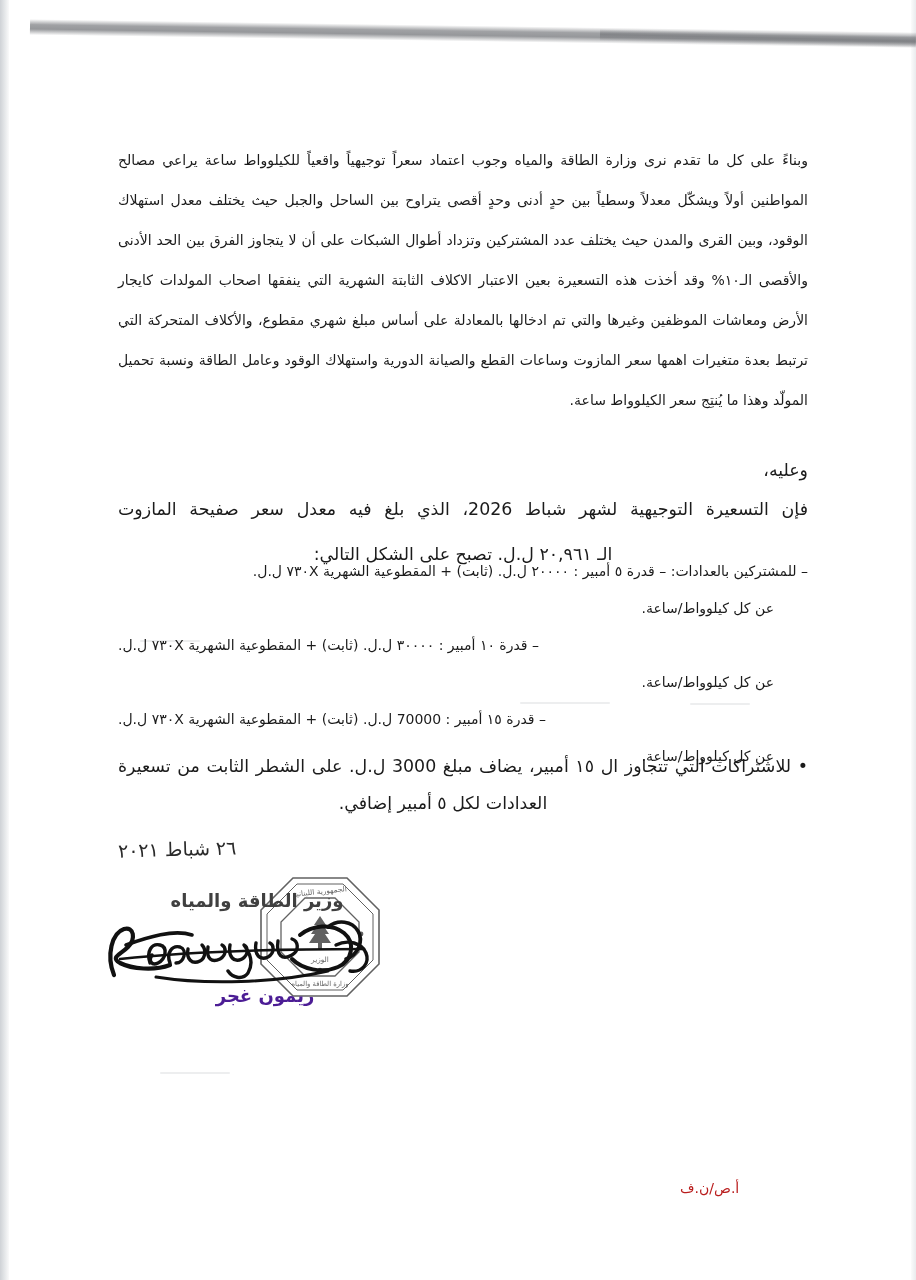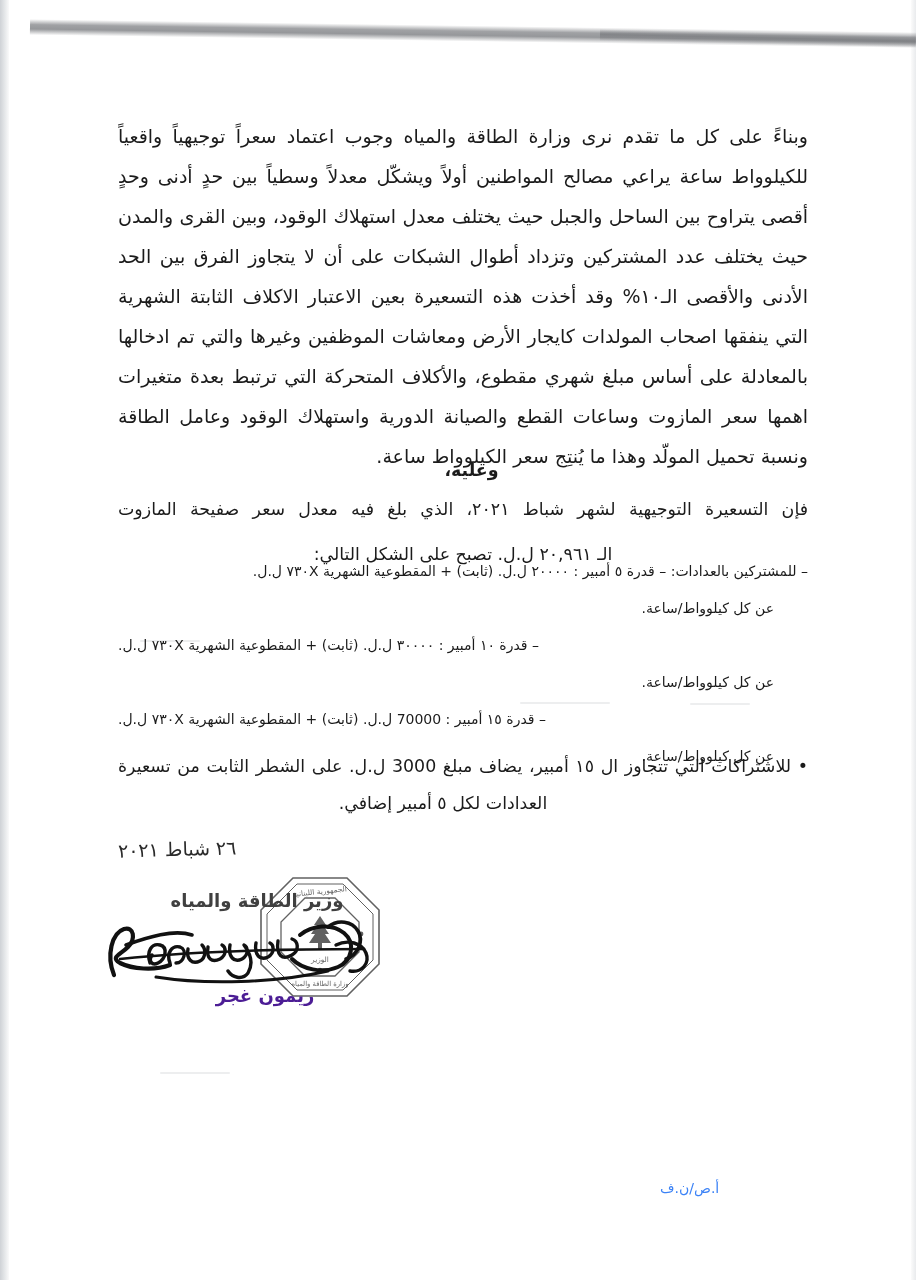--- a/index.html
+++ b/index.html
@@ -65,48 +65,48 @@
     background: #ffffff;
     mix-blend-mode: multiply;
     opacity: 0.45;
     pointer-events: none;
   }
 
   
   .body-block {
     position: absolute;
     left: 118px;
-    top: 116px;
+    top: 140px;
     width: 690px;
     text-align: justify;
     direction: rtl;
     color: #1b1b1b;
-    font-size: 19px;
+    font-size: 14px;
     line-height: 40px;
     font-family: "DejaVu Sans", "Liberation Sans", sans-serif;
   }
   .body-block p {
     margin: 0;
     text-align: justify;
     text-align-last: right;
   }
 
   .section-conclusion {
     position: absolute;
     left: 118px;
     top: 452px;
     width: 690px;
     direction: rtl;
     color: #1b1b1b;
     font-size: 17.4px;
     line-height: 37px;
   }
   .heading-bold {
-    font-weight: bold;
-    text-align: center;
+    font-weight: normal;
+    text-align: right;
     margin: 0 0 2px 17px;
     letter-spacing: 0.5px;
   }
   .tariff-lead {
     margin: 0;
     text-align: justify;
     text-align-last: justify;
     word-spacing: 3px;
   }
   .tariff-lead-2 {
@@ -198,24 +198,24 @@
     left: 255px;
     top: 872px;
     width: 130px;
     height: 130px;
     opacity: 0.82;
   }
 
   
   .footer-ref {
     position: absolute;
-    left: 660px;
+    left: 680px;
     top: 1180px;
     font-size: 14px;
-    color: #3b82f6;
+    color: #b91c1c;
     direction: rtl;
   }
 
   .smudge {
     position: absolute;
     background: #b9bcc0;
     opacity: 0.25;
     height: 2px;
     border-radius: 1px;
   }
@@ -234,21 +234,21 @@
   <div class="smudge" style="left:520px; top:702px; width:90px;"></div>
   <div class="smudge" style="left:690px; top:703px; width:60px;"></div>
   <div class="smudge" style="left:160px; top:1072px; width:70px;"></div>
 
   <div class="body-block">
     <p>وبناءً على كل ما تقدم نرى وزارة الطاقة والمياه وجوب اعتماد سعراً توجيهياً واقعياً للكيلوواط ساعة يراعي مصالح المواطنين أولاً ويشكّل معدلاً وسطياً بين حدٍ أدنى وحدٍ أقصى يتراوح بين الساحل والجبل حيث يختلف معدل استهلاك الوقود، وبين القرى والمدن حيث يختلف عدد المشتركين وتزداد أطوال الشبكات على أن لا يتجاوز الفرق بين الحد الأدنى والأقصى الـ١٠% وقد أخذت هذه التسعيرة بعين الاعتبار الاكلاف الثابتة الشهرية التي ينفقها اصحاب المولدات كايجار الأرض ومعاشات الموظفين وغيرها والتي تم ادخالها بالمعادلة على أساس مبلغ شهري مقطوع، والأكلاف المتحركة التي ترتبط بعدة متغيرات اهمها سعر المازوت وساعات القطع والصيانة الدورية واستهلاك الوقود وعامل الطاقة ونسبة تحميل المولّد وهذا ما يُنتِج سعر الكيلوواط ساعة.</p>
   </div>
 
   <div class="section-conclusion">
     <p class="heading-bold">وعليه،</p>
-    <p class="tariff-lead">فإن التسعيرة التوجيهية لشهر شباط ٢٠٢١، الذي بلغ فيه معدل سعر صفيحة المازوت</p>
+    <p class="tariff-lead">فإن التسعيرة التوجيهية لشهر شباط 2026، الذي بلغ فيه معدل سعر صفيحة المازوت</p>
     <p class="tariff-lead-2">الـ ٢٠,٩٦١ ل.ل. تصبح على الشكل التالي:</p>
   </div>
 
   <div class="tariff-list">
     <p class="tariff-row main">– للمشتركين بالعدادات: – قدرة ٥ أمبير : ٢٠٠٠٠ ل.ل. (ثابت) + المقطوعية الشهرية  ٧٣٠X ل.ل.</p>
     <p class="tariff-row unit">عن كل كيلوواط/ساعة.</p>
     <p class="tariff-row indent">– قدرة ١٠ أمبير : ٣٠٠٠٠ ل.ل. (ثابت) + المقطوعية الشهرية  ٧٣٠X ل.ل.</p>
     <p class="tariff-row unit">عن كل كيلوواط/ساعة.</p>
     <p class="tariff-row indent">– قدرة ١٥ أمبير : 70000 ل.ل. (ثابت) + المقطوعية الشهرية  ٧٣٠X ل.ل.</p>
     <p class="tariff-row unit">عن كل كيلوواط/ساعة.</p>

